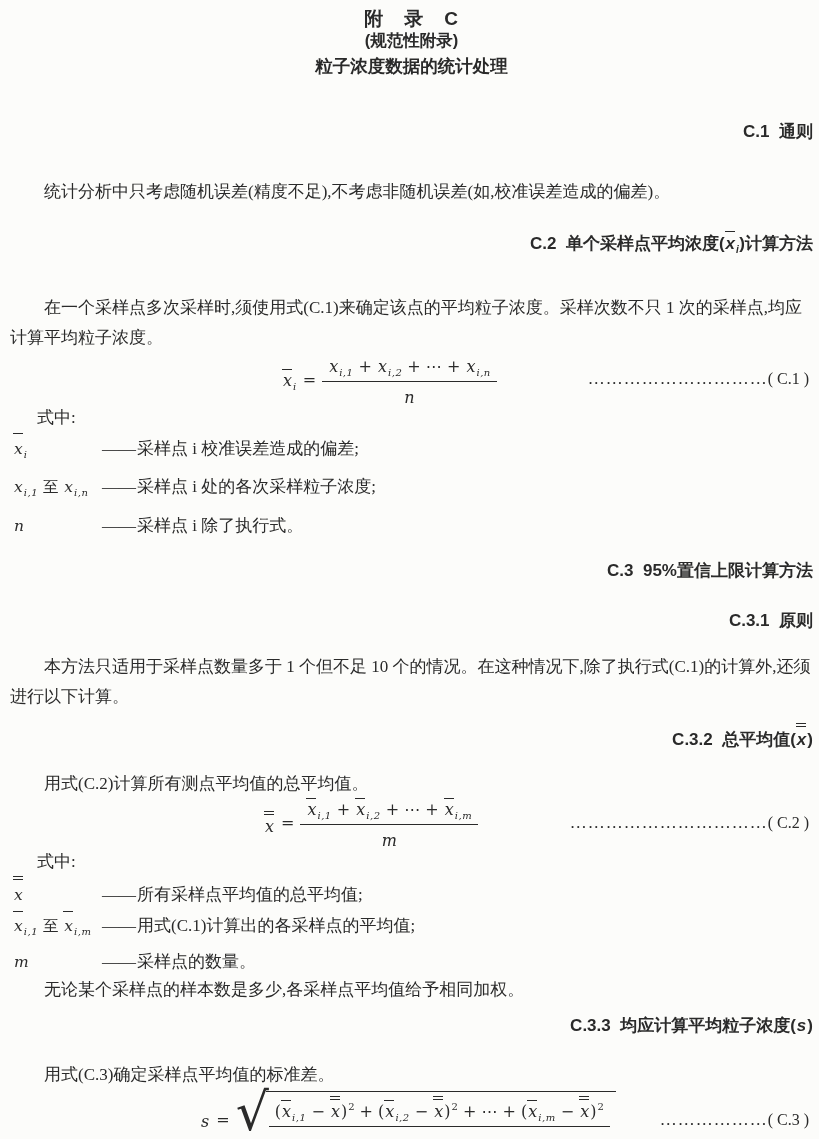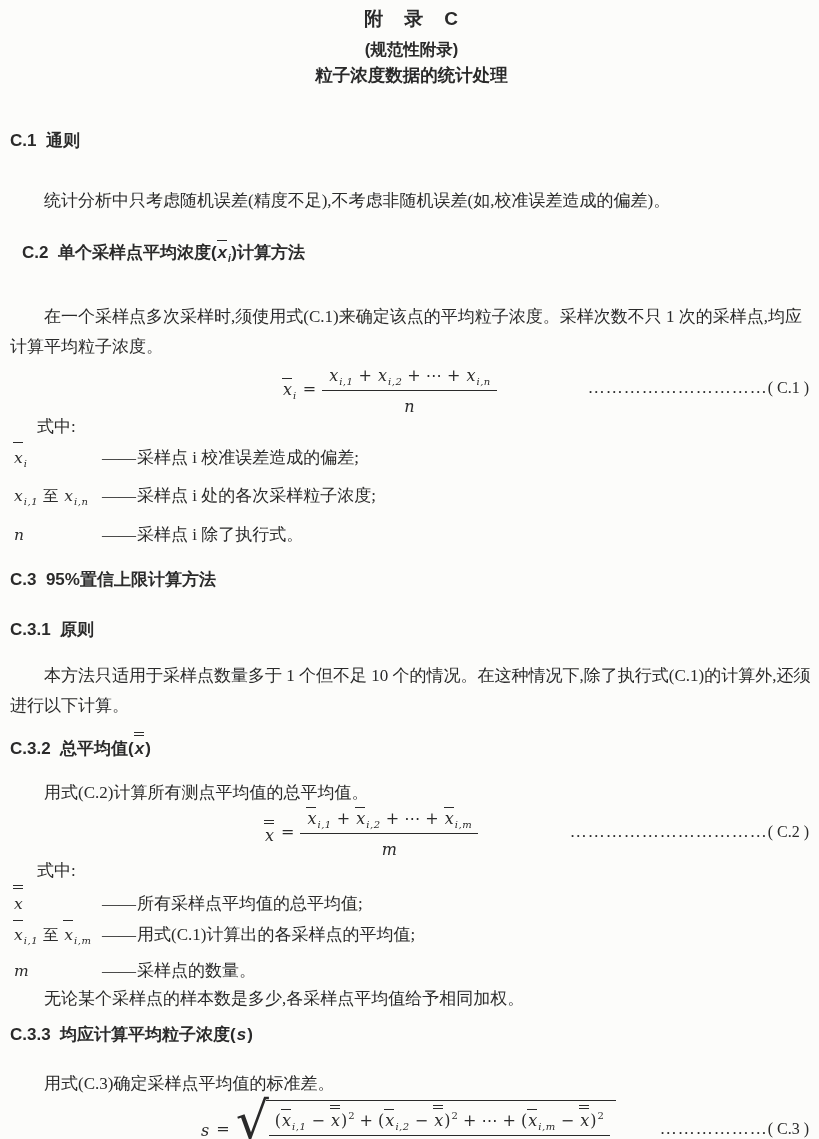--- a/index.html
+++ b/index.html
@@ -13,24 +13,24 @@
   }
   .page { padding: 8px 6px 0 10px; height: 100%; position: relative; border-radius: 11px; }
 
   
   .t1, .t2, .t3, .h {
     font-family: "Liberation Sans", "DejaVu Sans", sans-serif;
     font-weight: bold;
     white-space: pre-wrap;
   }
   .t1 { text-align: center; font-size: 19px; line-height: 22px; letter-spacing: 1px; }
-  .t2 { text-align: center; font-size: 16.5px; line-height: 20px; margin-top: 9px; }
+  .t2 { text-align: center; font-size: 16.5px; line-height: 20px; }
   .t3 { text-align: center; font-size: 17.5px; line-height: 20px; margin-top: 6px; }
 
-  .h { font-size: 17px; line-height: 22px; }
+  .h { font-size: 17px; line-height: 22px; text-align: right; }
   .h-c1  { margin-top: 45px; }
   .h-c2  { margin-top: 22px; margin-left: 12px; }
   .h-c3  { margin-top: 19px; }
   .h-c31 { margin-top: 28px; }
   .h-c32 { margin-top: 10px; }
   .h-c33 { margin-top: 7px; }
 
   .para { text-indent: 2em; line-height: 30px; white-space: pre-wrap; }
   .p-c1  { margin-top: 34px; }
   .p-c2  { margin-top: 32px; }

